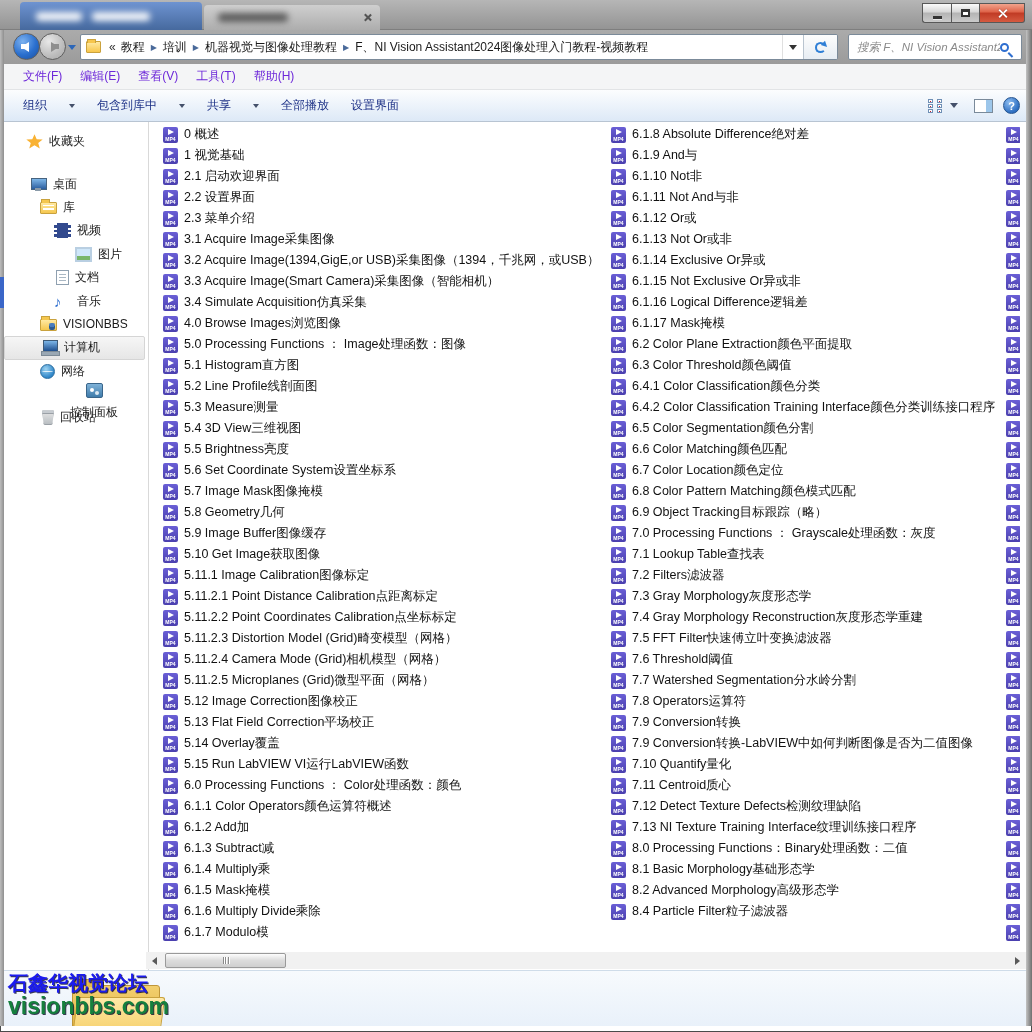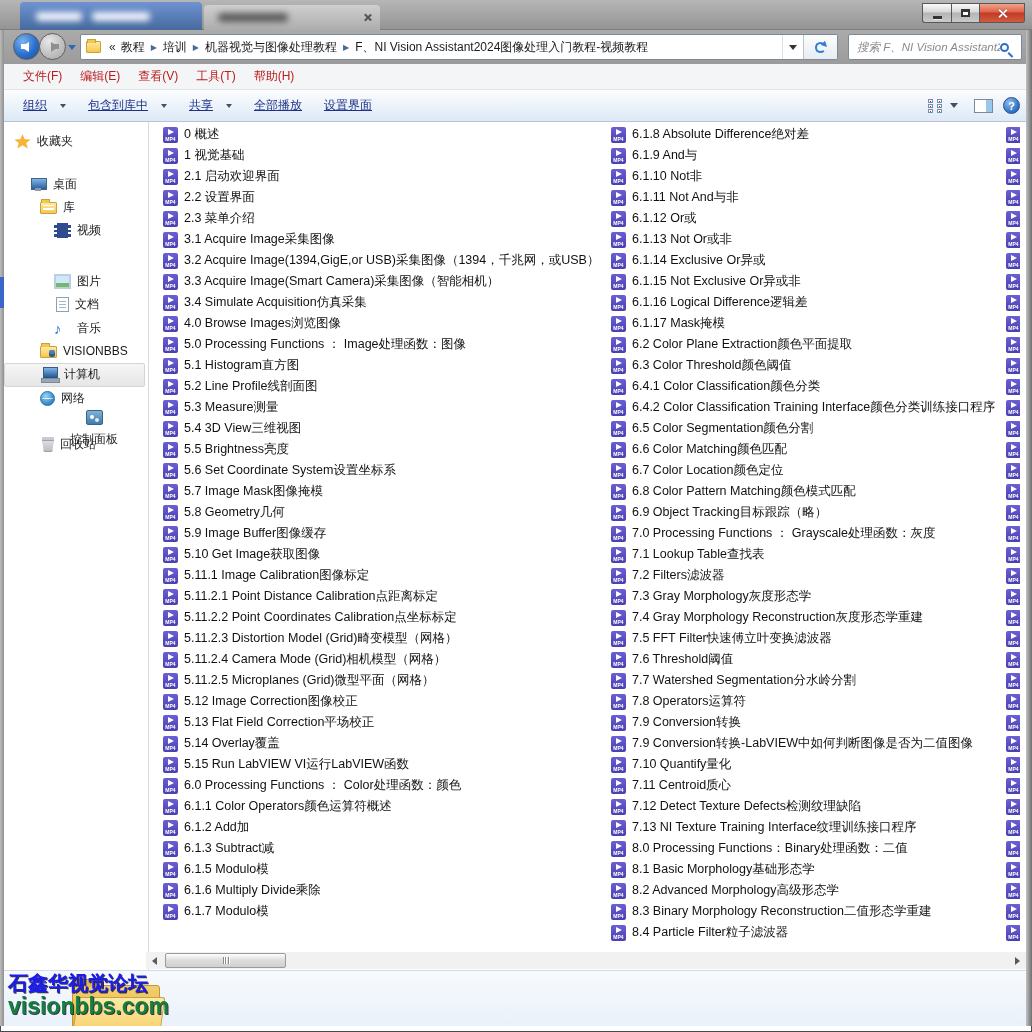--- a/index.html
+++ b/index.html
@@ -51,23 +51,23 @@
   #refresh-button{flex:none;width:34px;align-self:stretch;border-left:1px solid #b9c4cf;background:linear-gradient(#fdfdfd,#e7edf3);display:flex;align-items:center;justify-content:center;}
   .refresh-glyph{width:11px;height:11px;border:2px solid #2f7fd6;border-right-color:transparent;border-radius:50%;position:relative;}
   .refresh-glyph::after{content:"";position:absolute;right:-4px;top:-2px;border-top:3px solid transparent;border-bottom:3px solid transparent;border-left:6px solid #2f7fd6;transform:rotate(45deg);}
   #search-box{position:absolute;left:848px;top:4px;width:174px;height:26px;background:#fff;border:1px solid #7b8a99;border-radius:2px;display:flex;align-items:center;}
   #search-placeholder{flex:1;font-size:11.5px;font-style:italic;color:#8a8a8a;padding-left:8px;white-space:nowrap;overflow:hidden;}
   .magnifier{flex:none;width:9px;height:9px;border:2px solid #2f6fd0;border-radius:50%;position:relative;margin-right:12px;}
   .magnifier::after{content:"";position:absolute;left:7px;top:7px;width:6px;height:2px;background:#2f6fd0;transform:rotate(45deg);transform-origin:0 0;}
 
   
   #menubar{position:absolute;left:4px;top:64px;width:1024px;height:26px;background:#f4f5f6;border-bottom:1px solid #e2e4e6;display:flex;align-items:center;padding-left:10px;}
-  .menu-item{font-size:12px;color:#b91c1c;padding:3px 9px;cursor:default;}
+  .menu-item{font-size:12px;color:#6d28d9;padding:3px 9px;cursor:default;}
   #toolbar{position:absolute;left:4px;top:90px;width:1024px;height:32px;background:linear-gradient(#fcfdfe,#eef4fb 45%,#dde9f7);border-bottom:1px solid #b8c4d2;display:flex;align-items:center;padding:0 8px;}
-  .toolbar-button{display:flex;align-items:center;gap:13px;font-size:12px;color:#1e3287;padding:5px 11px;border-radius:3px;cursor:default;text-decoration:underline;}
+  .toolbar-button{display:flex;align-items:center;gap:22px;font-size:12px;color:#1e3287;padding:5px 11px;border-radius:3px;cursor:default;}
   .toolbar-button .caret-down{border-top-color:#44506a;border-left-width:3.5px;border-right-width:3.5px;border-top-width:4px;}
   #toolbar-right{margin-left:auto;display:flex;align-items:center;gap:10px;}
   #views-button{display:flex;align-items:center;gap:6px;padding:4px 6px;}
   .views-icon{position:relative;width:16px;height:14px;}
   .views-icon i{position:absolute;width:5px;height:4px;border:1px solid #6f8fb5;background:#fff;}
   .views-icon i::after{content:"";position:absolute;left:1px;top:1px;width:1px;height:1px;background:#c23;}
   .views-icon i:nth-child(1){left:0;top:0;} .views-icon i:nth-child(2){left:9px;top:0;}
   .views-icon i:nth-child(3){left:0;top:5px;} .views-icon i:nth-child(4){left:9px;top:5px;}
   .views-icon i:nth-child(5){left:0;top:10px;} .views-icon i:nth-child(6){left:9px;top:10px;}
   .preview-icon{width:19px;height:14px;border:1px solid #7a8a9a;background:#fff;position:relative;}
@@ -248,37 +248,37 @@
           </div>
         <div class="caret-down" style="border-top-color:#44506a;"></div>
       </div>
       <div class="preview-icon"></div>
       <div class="help-icon">?</div>
     </div>
   </div>
 
   <div id="main"></div>
   <div id="sidebar">
-      <div class="side-row" style="padding-left: 10px; text-align: right;">
+      <div class="side-row" style="padding-left: 22px; text-align: right;">
         <div class="si si-star"></div>
         <div style="display: inline;">收藏夹</div>
       </div>
       <div class="side-row gap-before" style="padding-left: 26px;">
         <div class="si si-desktop"></div>
         <div style="display: inline;">桌面</div>
       </div>
       <div class="side-row" style="padding-left: 36px;">
         <div class="si si-library"></div>
         <div style="display: inline;">库</div>
       </div>
       <div class="side-row" style="padding-left: 50px;">
         <div class="si si-videos"></div>
         <div style="display: inline;">视频</div>
       </div>
-      <div class="side-row" style="padding-left: 50px; margin-top: 27px;">
+      <div class="side-row" style="padding-left: 71px;">
         <div class="si si-pictures"></div>
         <div style="display: inline;">图片</div>
       </div>
       <div class="side-row" style="padding-left: 50px;">
         <div class="si si-documents"></div>
         <div style="display: inline;">文档</div>
       </div>
       <div class="side-row" style="padding-left: 50px;">
         <div class="si si-music"></div>
         <div style="display: inline;">音乐</div>
@@ -550,21 +550,28 @@
           <div class="tri"></div>
           <div class="lbl">MP4</div>
         </div>
         <div class="file-label">6.1.3 Subtract减</div>
       </div>
       <div class="file-row">
         <div class="mp4-icon">
           <div class="tri"></div>
           <div class="lbl">MP4</div>
         </div>
-        <div class="file-label">6.1.5 Modulo模</div>
+        <div class="file-label">6.1.4 Multiply乘</div>
+      </div>
+      <div class="file-row">
+        <div class="mp4-icon">
+          <div class="tri"></div>
+          <div class="lbl">MP4</div>
+        </div>
+        <div class="file-label">6.1.5 Mask掩模</div>
       </div>
       <div class="file-row">
         <div class="mp4-icon">
           <div class="tri"></div>
           <div class="lbl">MP4</div>
         </div>
         <div class="file-label">6.1.6 Multiply Divide乘除</div>
       </div>
       <div class="file-row">
         <div class="mp4-icon">
@@ -826,27 +833,20 @@
           <div class="lbl">MP4</div>
         </div>
         <div class="file-label">8.1 Basic Morphology基础形态学</div>
       </div>
       <div class="file-row">
         <div class="mp4-icon">
           <div class="tri"></div>
           <div class="lbl">MP4</div>
         </div>
         <div class="file-label">8.2 Advanced Morphology高级形态学</div>
-      </div>
-      <div class="file-row">
-        <div class="mp4-icon">
-          <div class="tri"></div>
-          <div class="lbl">MP4</div>
-        </div>
-        <div class="file-label">8.3 Binary Morphology Reconstruction二值形态学重建</div>
       </div>
       <div class="file-row">
         <div class="mp4-icon">
           <div class="tri"></div>
           <div class="lbl">MP4</div>
         </div>
         <div class="file-label">8.4 Particle Filter粒子滤波器</div>
       </div>
     </div>
   <div id="files-col3" class="file-col">

